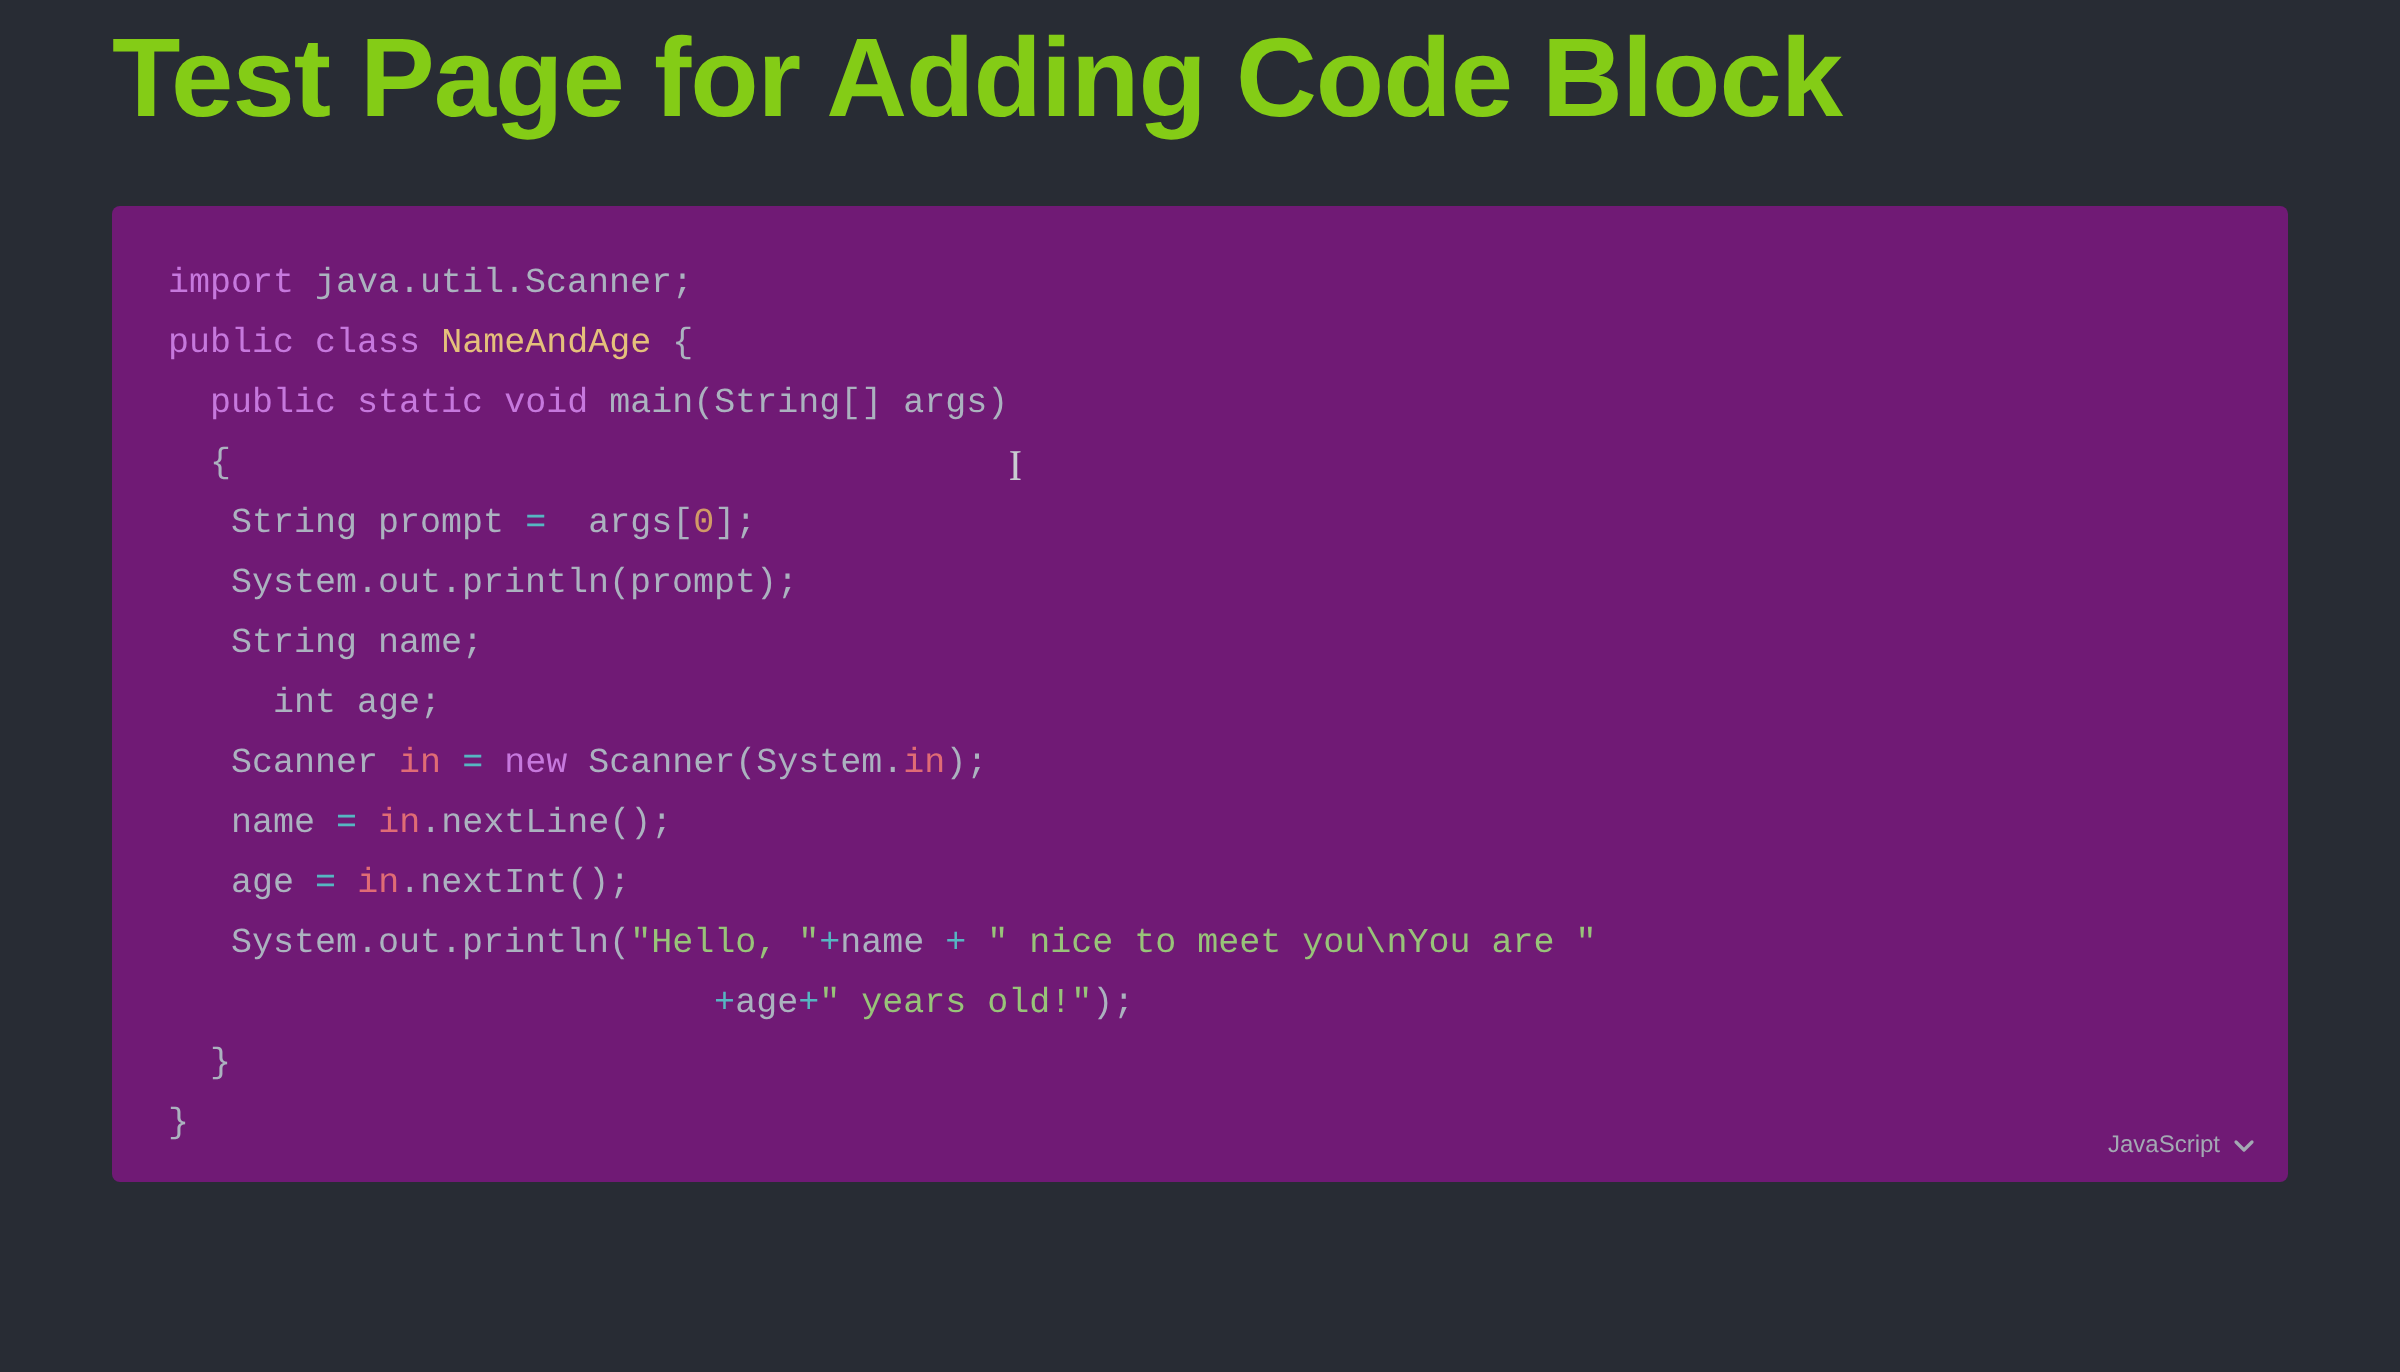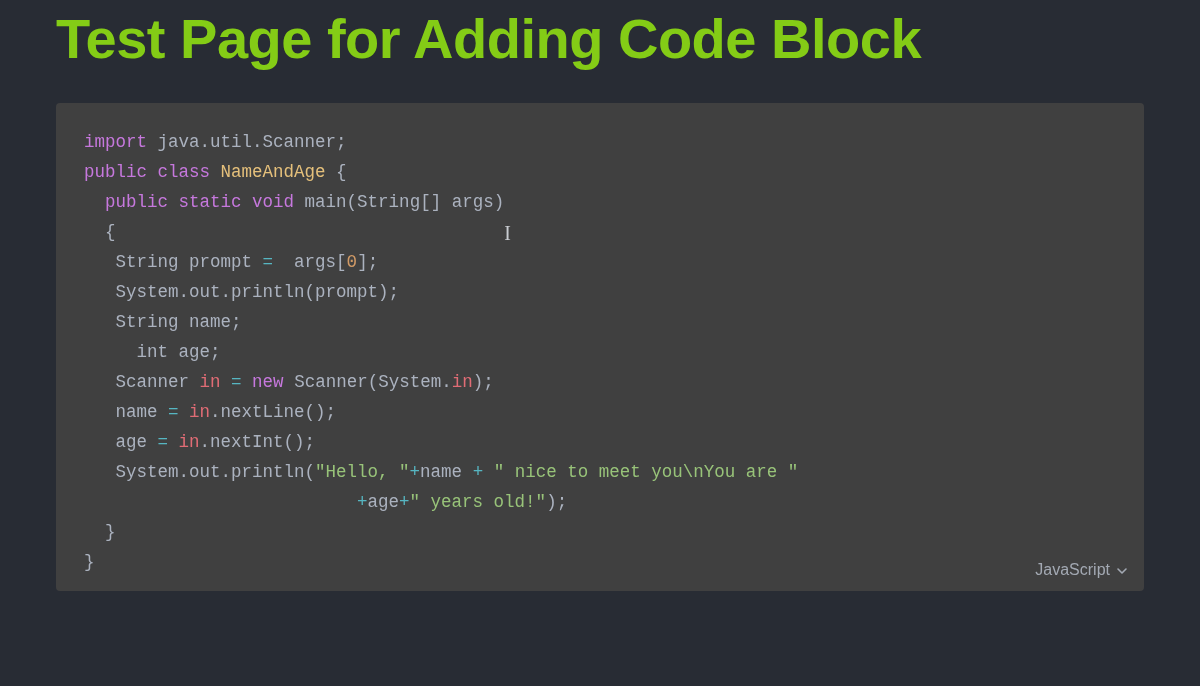--- a/index.html
+++ b/index.html
@@ -19,21 +19,21 @@
   h1.title {
     margin: 0;
     padding-top: 6px;
     font-size: 56px;
     font-weight: 800;
     letter-spacing: -0.5px;
     color: #84cc16;
   }
   .codeblock {
     margin-top: 32px;
-    background: #404040;
+    background: #701a75;
     border-radius: 4px;
     position: relative;
     padding: 24px 0 14px 0;
   }
   pre.code {
     margin: 0;
     padding: 0 28px 0 28px;
     font-family: "SFMono-Regular", Menlo, Consolas, "Liberation Mono", monospace;
     font-size: 17.5px;
     line-height: 30px;
@@ -41,21 +41,21 @@
     white-space: pre;
   }
   .lang-select {
     position: absolute;
     right: 18px;
     bottom: 12px;
     display: flex;
     align-items: center;
     gap: 6px;
     color: #a3a9b3;
-    font-size: 16px;
+    font-size: 12px;
     cursor: pointer;
     user-select: none;
   }
   .chevron {
     width: 10px; height: 10px;
     display: inline-block;
   }
   .chevron svg { display:block; }
 
   

